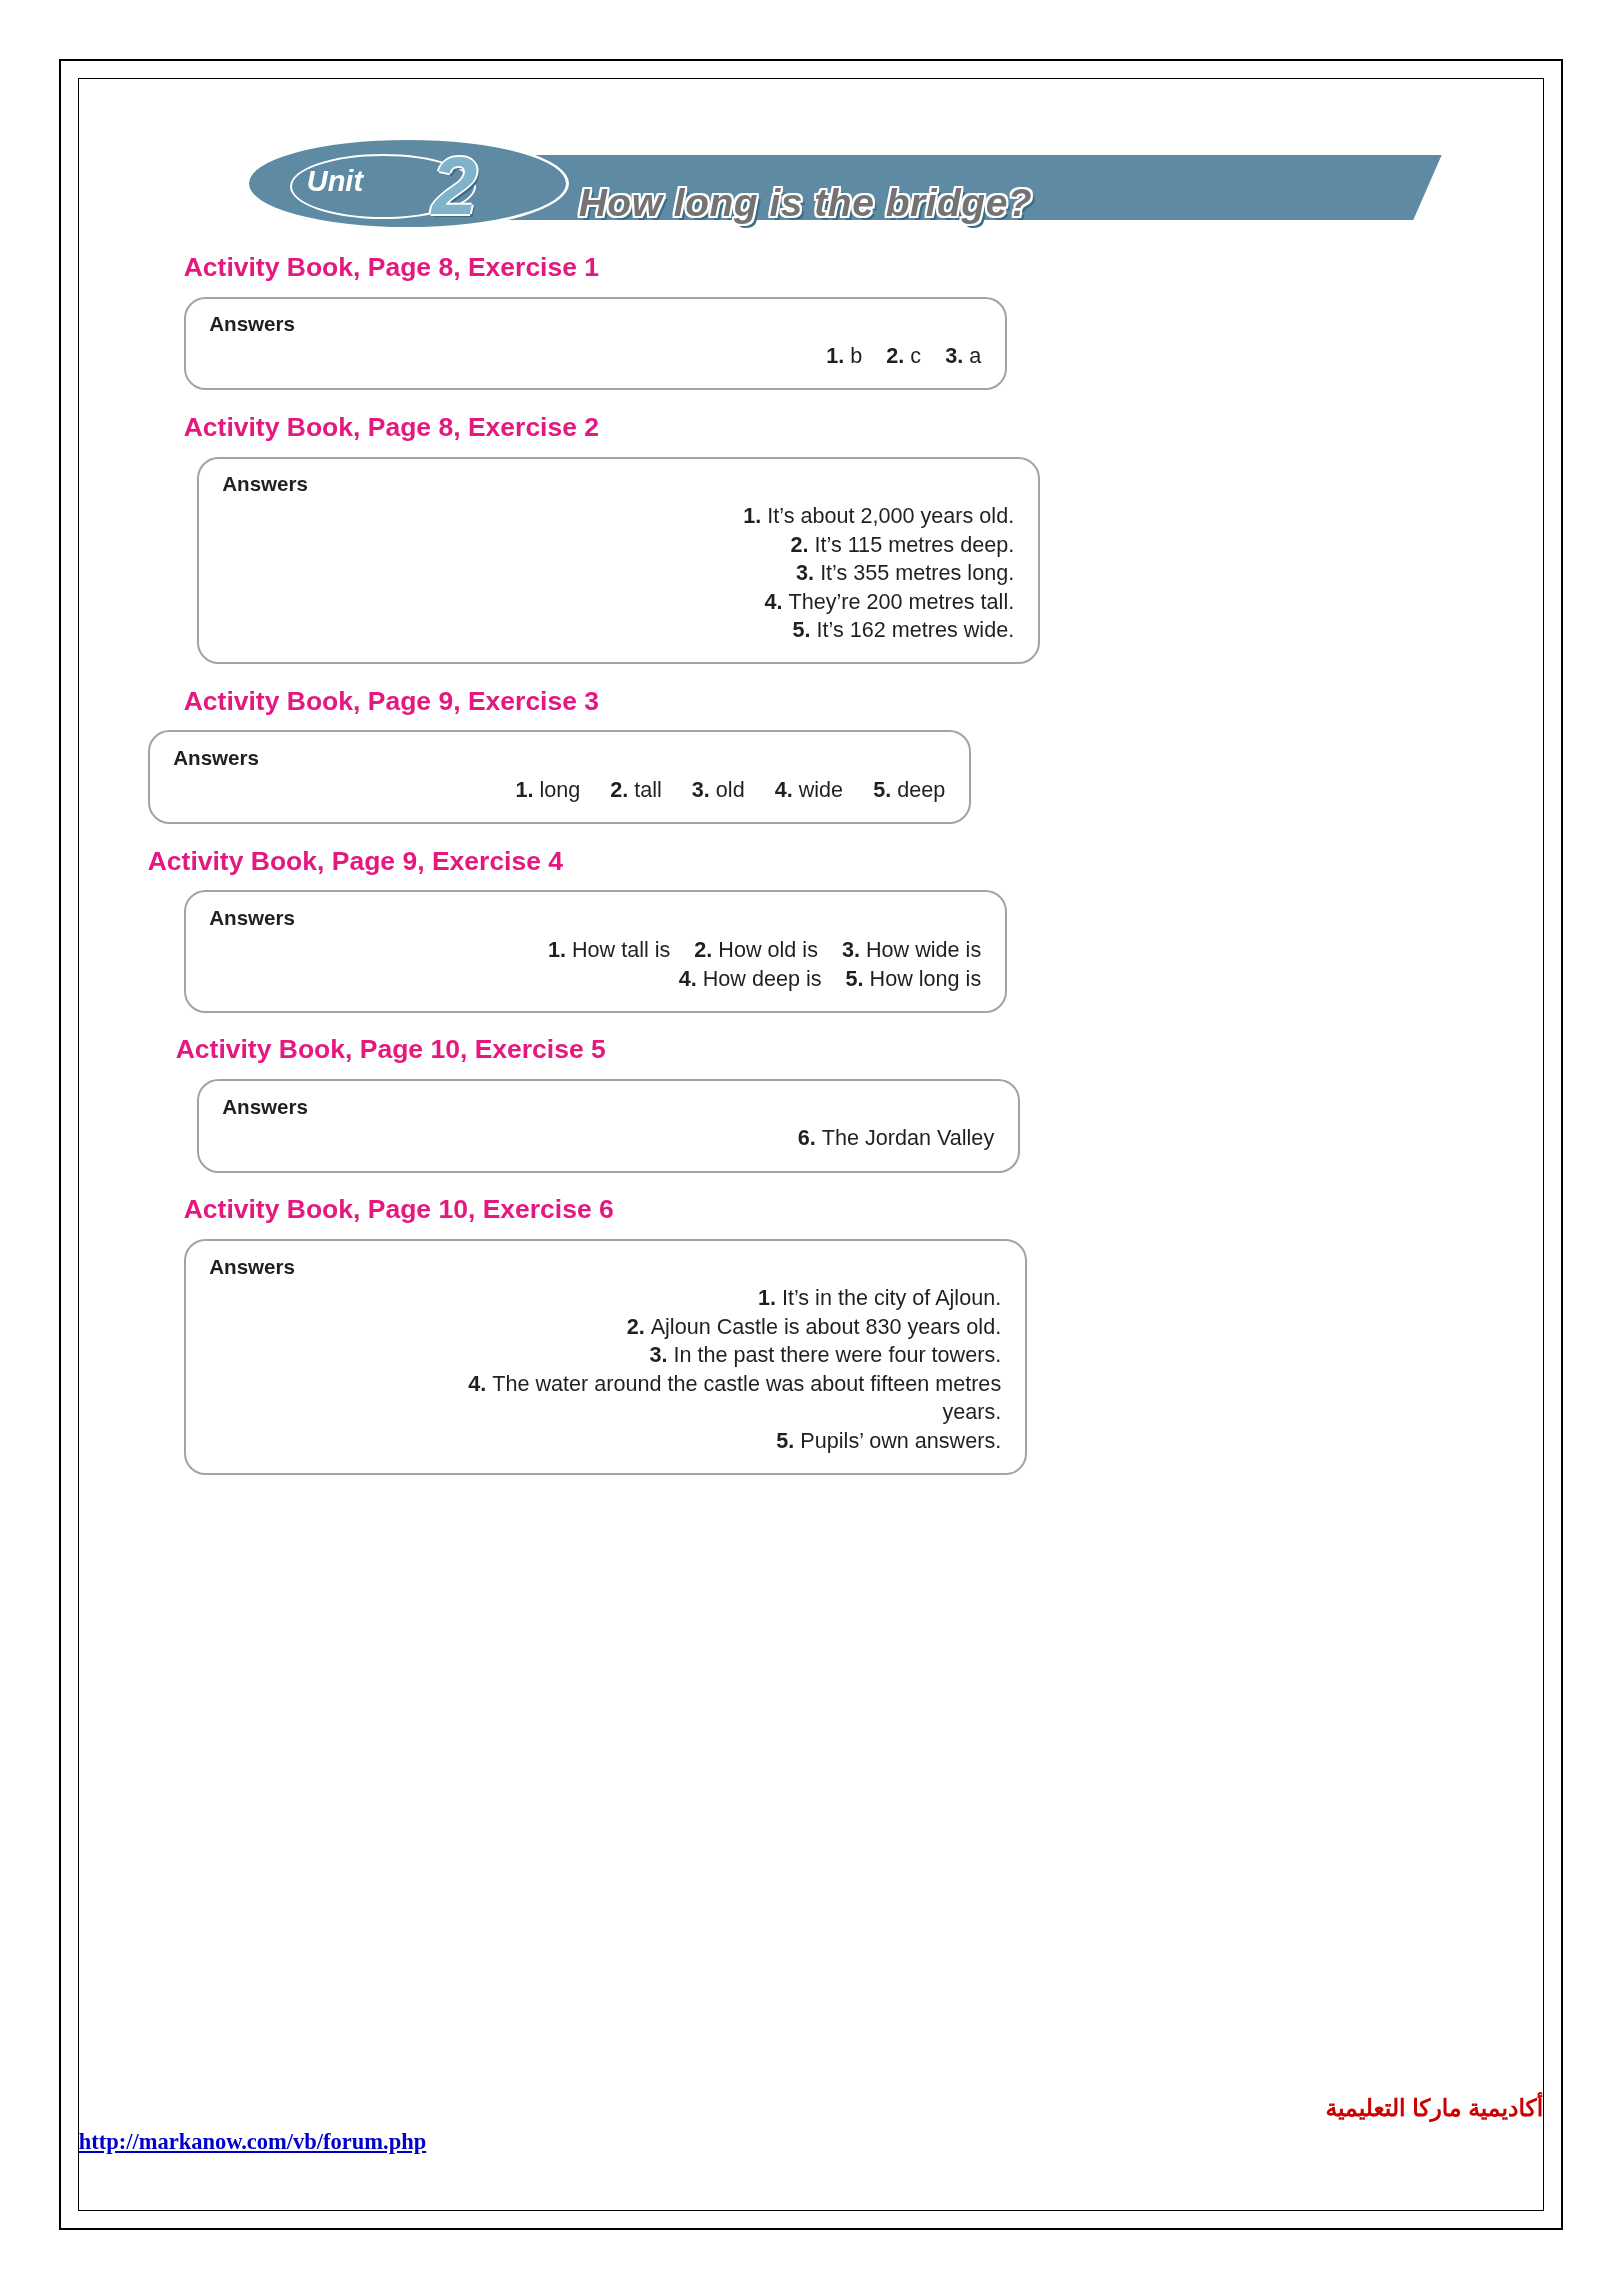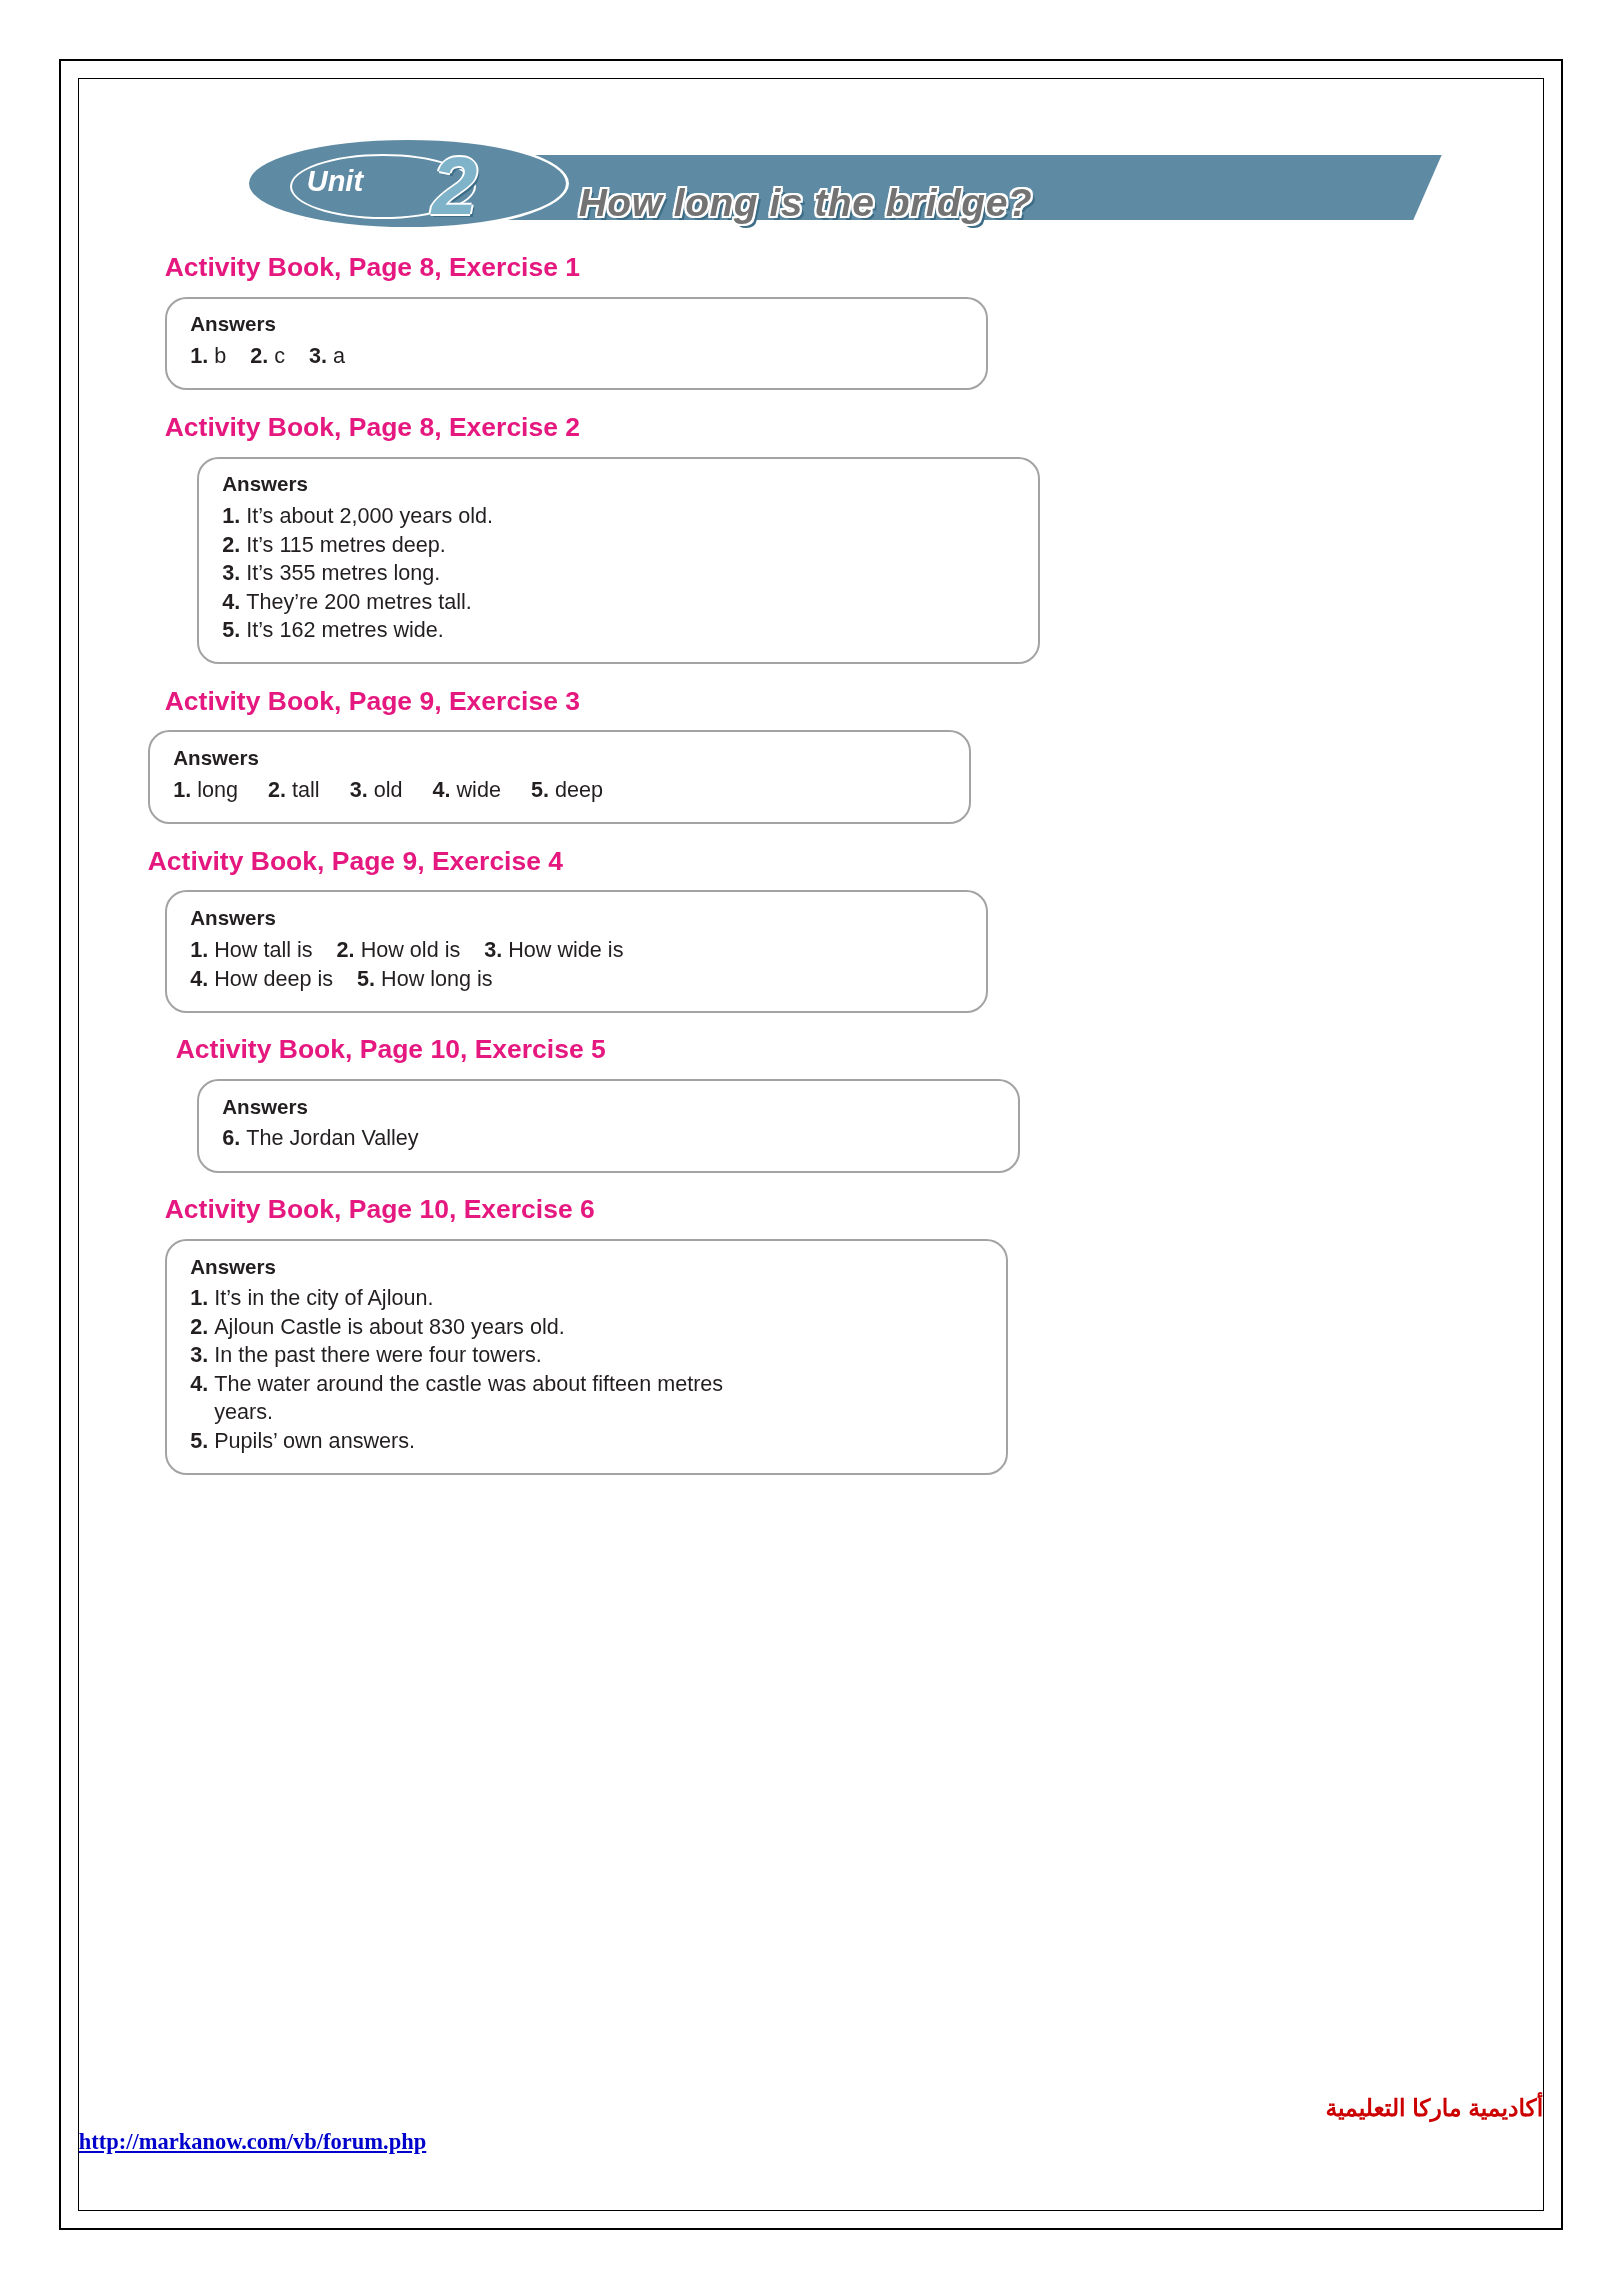--- a/index.html
+++ b/index.html
@@ -133,26 +133,27 @@
   }
   .answers-label {
     font-size: 20.6px;
     font-weight: bold;
     margin-bottom: 5.9px;
   }
   .ans-line {
     font-size: 21.6px;
     line-height: 1.32;
     white-space: pre-wrap;
+    text-align: right;
   }
   .ans-line b { font-weight: bold; }
 
   .indent-1 { margin-left: 49px; }
   .indent-2 { margin-left: 28px; }
-  .indent-4 { margin-left: 17px; }
+  .indent-4 { margin-left: 36px; }
 
   .w-840 { width: 823px; }
   .w-860 { width: 843px; }
 
   
   .footer {
     position: absolute;
     left: 0;
     right: 0;
     bottom: 55px;

